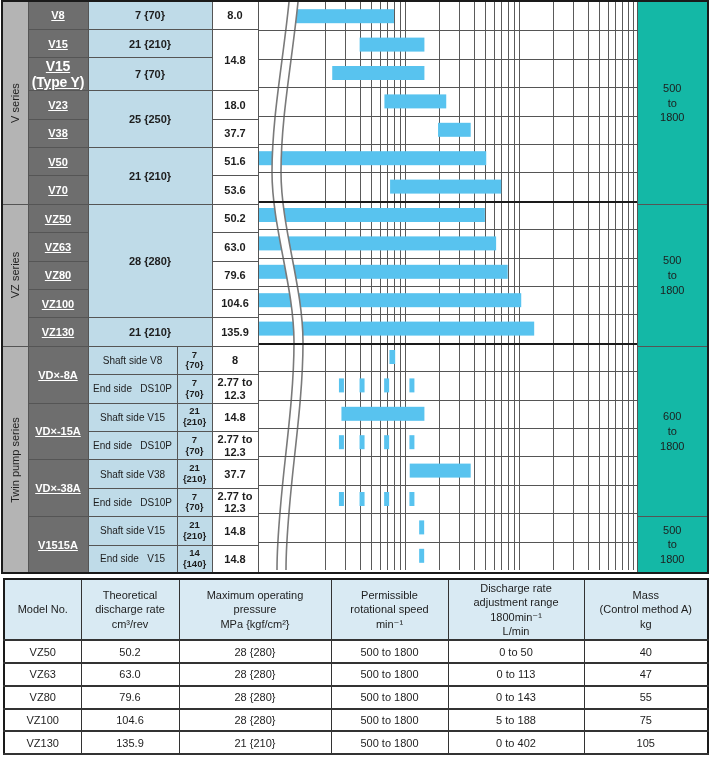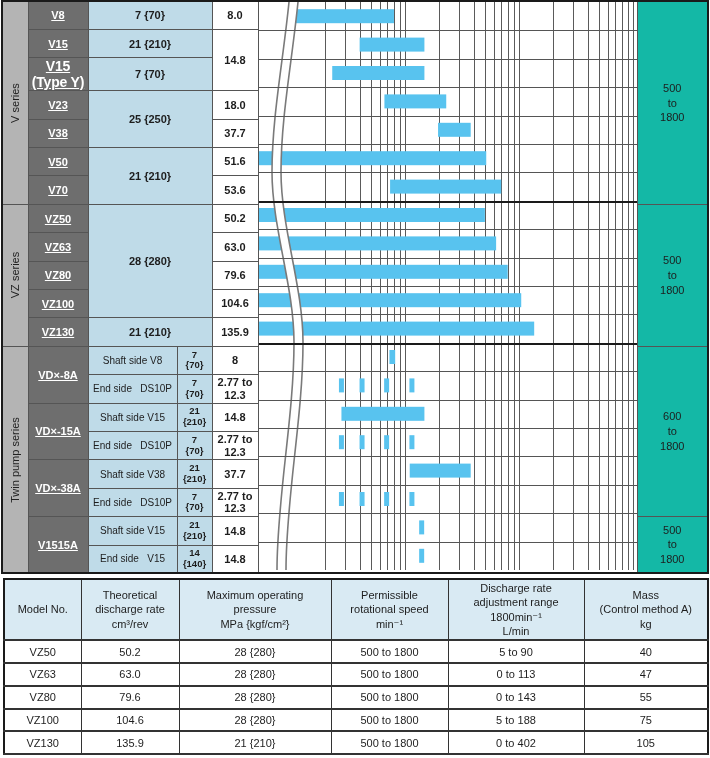--- a/index.html
+++ b/index.html
@@ -303,21 +303,21 @@
 (Control method A)
 kg</th>
         </tr>
       </thead>
     <tbody id="spec-rows">
         <tr>
           <td>VZ50</td>
           <td>50.2</td>
           <td>28 {280}</td>
           <td>500 to 1800</td>
-          <td>5 to 90</td>
+          <td>0 to 50</td>
           <td>40</td>
         </tr>
         <tr>
           <td>VZ63</td>
           <td>63.0</td>
           <td>28 {280}</td>
           <td>500 to 1800</td>
           <td>0 to 113</td>
           <td>47</td>
         </tr>

